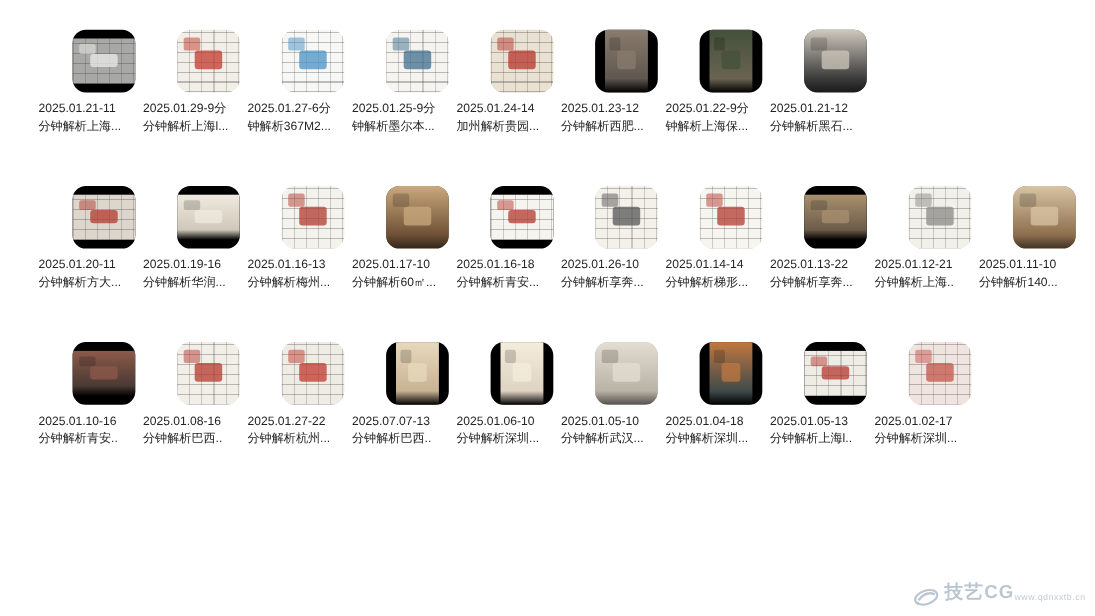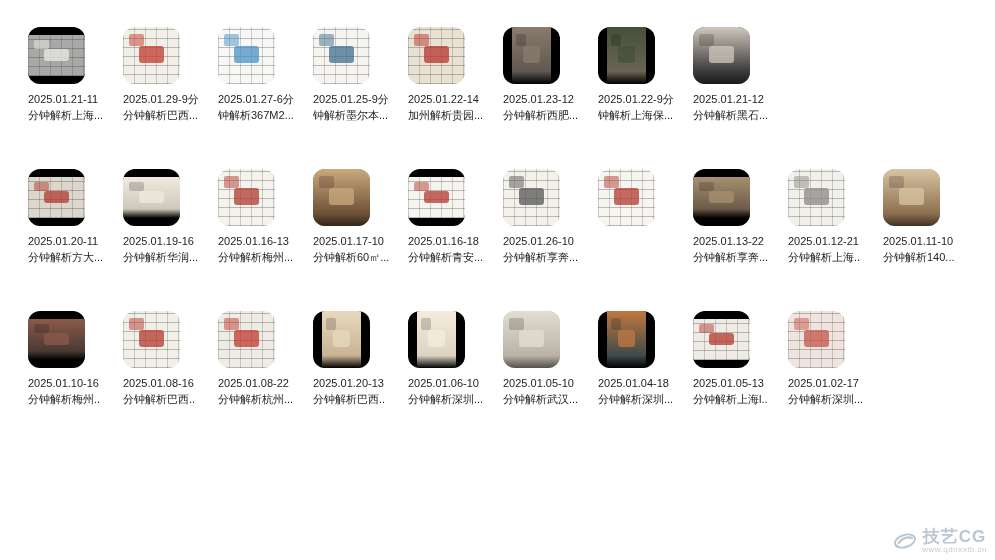--- a/index.html
+++ b/index.html
@@ -5,21 +5,21 @@
   html,body{margin:0;padding:0;}
   body{
     width:995px;height:560px;position:relative;overflow:hidden;
     background:#ffffff;
     font-family:"Liberation Sans","DejaVu Sans",sans-serif;
   }
   .gallery{position:absolute;left:28px;top:27px;width:960px;}
   .thumb-row{display:flex;flex-direction:row;margin-bottom:46px;}
   .file-item{
     width:95px;margin:0;padding:0;flex:0 0 95px;
-    display:flex;flex-direction:column;align-items:flex-start;cursor:default;
+    display:flex;flex-direction:column;align-items:flex-end;cursor:default;
   }
   .thumb{
     width:57px;height:57px;border-radius:12px;overflow:hidden;
     position:relative;background:#000;flex:0 0 auto;
   }
   .thumb .pic{position:absolute;left:0;right:0;top:0;bottom:0;}
   .thumb.bars-h .pic{top:8px;bottom:8px;}
   .thumb.bars-v .pic{left:9px;right:9px;}
   .thumb .blob{
     position:absolute;left:28%;top:34%;width:44%;height:30%;
@@ -33,21 +33,21 @@
     margin-top:7px;width:88px;text-align:left;
     font-size:11px;line-height:16px;color:#232323;
     letter-spacing:0;
   }
   .file-label span{display:block;white-space:nowrap;overflow:hidden;}
   .watermark{
     position:absolute;right:8px;bottom:6px;
     display:flex;align-items:flex-start;opacity:.85;
   }
   .wm-logo{width:26px;height:22px;margin-right:4px;margin-top:2px;}
-  .wm-text{display:flex;flex-direction:column;align-items:center;}
+  .wm-text{display:flex;flex-direction:row;align-items:flex-end;}
   .wm-brand{
     font-size:17px;font-weight:bold;color:#aebdc9;line-height:17px;
     letter-spacing:1px;
   }
   .wm-url{font-size:8px;color:#b6c3ce;line-height:9px;letter-spacing:.5px;}
 </style>
 </head>
 <body>
 
 <div class="gallery" id="gallery">
@@ -68,21 +68,21 @@
 
   <figure class="file-item">
     <div class="thumb bars-none kind-plan" style="background: rgb(242, 239, 233);">
       <div class="pic" style="background: repeating-linear-gradient(0deg, rgba(50, 50, 50, 0.3) 0px, rgba(50, 50, 50, 0.3) 1px, transparent 1px, transparent 9px), repeating-linear-gradient(90deg, rgba(50, 50, 50, 0.22) 0px, rgba(50, 50, 50, 0.22) 1px, transparent 1px, transparent 11px), linear-gradient(rgb(242, 239, 233), rgb(242, 239, 233));">
         <div class="blob" style="background: rgb(192, 57, 43);"></div>
         <div class="blob2" style="background: rgb(192, 57, 43);"></div>
       </div>
     </div>
     <figcaption class="file-label">
       <span class="l1">2025.01.29-9分</span>
-      <span class="l2">分钟解析巴西...</span>
+      <span class="l2">分钟解析上海l...</span>
     </figcaption>
   </figure>
 
   <figure class="file-item">
     <div class="thumb bars-none kind-plan" style="background: rgb(247, 247, 245);">
       <div class="pic" style="background: repeating-linear-gradient(0deg, rgba(50, 50, 50, 0.3) 0px, rgba(50, 50, 50, 0.3) 1px, transparent 1px, transparent 9px), repeating-linear-gradient(90deg, rgba(50, 50, 50, 0.22) 0px, rgba(50, 50, 50, 0.22) 1px, transparent 1px, transparent 11px), linear-gradient(rgb(247, 247, 245), rgb(247, 247, 245));">
         <div class="blob" style="background: rgb(74, 144, 196);"></div>
         <div class="blob2" style="background: rgb(74, 144, 196);"></div>
       </div>
     </div>
@@ -107,21 +107,21 @@
   </figure>
 
   <figure class="file-item">
     <div class="thumb bars-none kind-plan" style="background: rgb(233, 226, 210);">
       <div class="pic" style="background: repeating-linear-gradient(0deg, rgba(50, 50, 50, 0.3) 0px, rgba(50, 50, 50, 0.3) 1px, transparent 1px, transparent 9px), repeating-linear-gradient(90deg, rgba(50, 50, 50, 0.22) 0px, rgba(50, 50, 50, 0.22) 1px, transparent 1px, transparent 11px), linear-gradient(rgb(233, 226, 210), rgb(233, 226, 210));">
         <div class="blob" style="background: rgb(181, 52, 44);"></div>
         <div class="blob2" style="background: rgb(181, 52, 44);"></div>
       </div>
     </div>
     <figcaption class="file-label">
-      <span class="l1">2025.01.22-14</span>
+      <span class="l1">2025.01.24-14</span>
       <span class="l2">加州解析贵园...</span>
     </figcaption>
   </figure>
 
   <figure class="file-item">
     <div class="thumb bars-v kind-photo">
       <div class="pic" style="background: linear-gradient(rgb(138, 124, 109) 0%, rgb(95, 87, 80) 78%, rgba(0, 0, 0, 0.55) 100%);">
         <div class="blob" style="background: rgb(138, 124, 109);"></div>
         <div class="blob2" style="background: rgba(0, 0, 0, 0.35);"></div>
       </div>
@@ -237,20 +237,24 @@
     </figcaption>
   </figure>
 
   <figure class="file-item">
     <div class="thumb bars-none kind-plan" style="background: rgb(247, 245, 240);">
       <div class="pic" style="background: repeating-linear-gradient(0deg, rgba(50, 50, 50, 0.3) 0px, rgba(50, 50, 50, 0.3) 1px, transparent 1px, transparent 9px), repeating-linear-gradient(90deg, rgba(50, 50, 50, 0.22) 0px, rgba(50, 50, 50, 0.22) 1px, transparent 1px, transparent 11px), linear-gradient(rgb(247, 245, 240), rgb(247, 245, 240));">
         <div class="blob" style="background: rgb(179, 58, 48);"></div>
         <div class="blob2" style="background: rgb(179, 58, 48);"></div>
       </div>
     </div>
+    <figcaption class="file-label">
+      <span class="l1">2025.01.14-14</span>
+      <span class="l2">分钟解析梯形...</span>
+    </figcaption>
   </figure>
 
   <figure class="file-item">
     <div class="thumb bars-h kind-photo">
       <div class="pic" style="background: linear-gradient(rgb(168, 144, 111) 0%, rgb(107, 91, 73) 78%, rgba(0, 0, 0, 0.55) 100%);">
         <div class="blob" style="background: rgb(168, 144, 111);"></div>
         <div class="blob2" style="background: rgba(0, 0, 0, 0.35);"></div>
       </div>
     </div>
     <figcaption class="file-label">
@@ -288,21 +292,21 @@
     <div class="thumb-row">
   <figure class="file-item">
     <div class="thumb bars-h kind-photo">
       <div class="pic" style="background: linear-gradient(rgb(140, 90, 74) 0%, rgb(74, 58, 52) 78%, rgba(0, 0, 0, 0.55) 100%);">
         <div class="blob" style="background: rgb(140, 90, 74);"></div>
         <div class="blob2" style="background: rgba(0, 0, 0, 0.35);"></div>
       </div>
     </div>
     <figcaption class="file-label">
       <span class="l1">2025.01.10-16</span>
-      <span class="l2">分钟解析梅州..</span>
+      <span class="l2">分钟解析青安..</span>
     </figcaption>
   </figure>
 
   <figure class="file-item">
     <div class="thumb bars-none kind-plan" style="background: rgb(241, 239, 232);">
       <div class="pic" style="background: repeating-linear-gradient(0deg, rgba(50, 50, 50, 0.3) 0px, rgba(50, 50, 50, 0.3) 1px, transparent 1px, transparent 9px), repeating-linear-gradient(90deg, rgba(50, 50, 50, 0.22) 0px, rgba(50, 50, 50, 0.22) 1px, transparent 1px, transparent 11px), linear-gradient(rgb(241, 239, 232), rgb(241, 239, 232));">
         <div class="blob" style="background: rgb(179, 57, 47);"></div>
         <div class="blob2" style="background: rgb(179, 57, 47);"></div>
       </div>
     </div>
@@ -313,34 +317,34 @@
   </figure>
 
   <figure class="file-item">
     <div class="thumb bars-none kind-plan" style="background: rgb(239, 236, 230);">
       <div class="pic" style="background: repeating-linear-gradient(0deg, rgba(50, 50, 50, 0.3) 0px, rgba(50, 50, 50, 0.3) 1px, transparent 1px, transparent 9px), repeating-linear-gradient(90deg, rgba(50, 50, 50, 0.22) 0px, rgba(50, 50, 50, 0.22) 1px, transparent 1px, transparent 11px), linear-gradient(rgb(239, 236, 230), rgb(239, 236, 230));">
         <div class="blob" style="background: rgb(192, 58, 46);"></div>
         <div class="blob2" style="background: rgb(192, 58, 46);"></div>
       </div>
     </div>
     <figcaption class="file-label">
-      <span class="l1">2025.01.08-22</span>
+      <span class="l1">2025.01.27-22</span>
       <span class="l2">分钟解析杭州...</span>
     </figcaption>
   </figure>
 
   <figure class="file-item">
     <div class="thumb bars-v kind-photo">
       <div class="pic" style="background: linear-gradient(rgb(231, 217, 189) 0%, rgb(200, 178, 148) 78%, rgba(0, 0, 0, 0.55) 100%);">
         <div class="blob" style="background: rgb(231, 217, 189);"></div>
         <div class="blob2" style="background: rgba(0, 0, 0, 0.35);"></div>
       </div>
     </div>
     <figcaption class="file-label">
-      <span class="l1">2025.01.20-13</span>
+      <span class="l1">2025.07.07-13</span>
       <span class="l2">分钟解析巴西..</span>
     </figcaption>
   </figure>
 
   <figure class="file-item">
     <div class="thumb bars-v kind-photo">
       <div class="pic" style="background: linear-gradient(rgb(244, 236, 220) 0%, rgb(222, 211, 194) 78%, rgba(0, 0, 0, 0.55) 100%);">
         <div class="blob" style="background: rgb(244, 236, 220);"></div>
         <div class="blob2" style="background: rgba(0, 0, 0, 0.35);"></div>
       </div>

